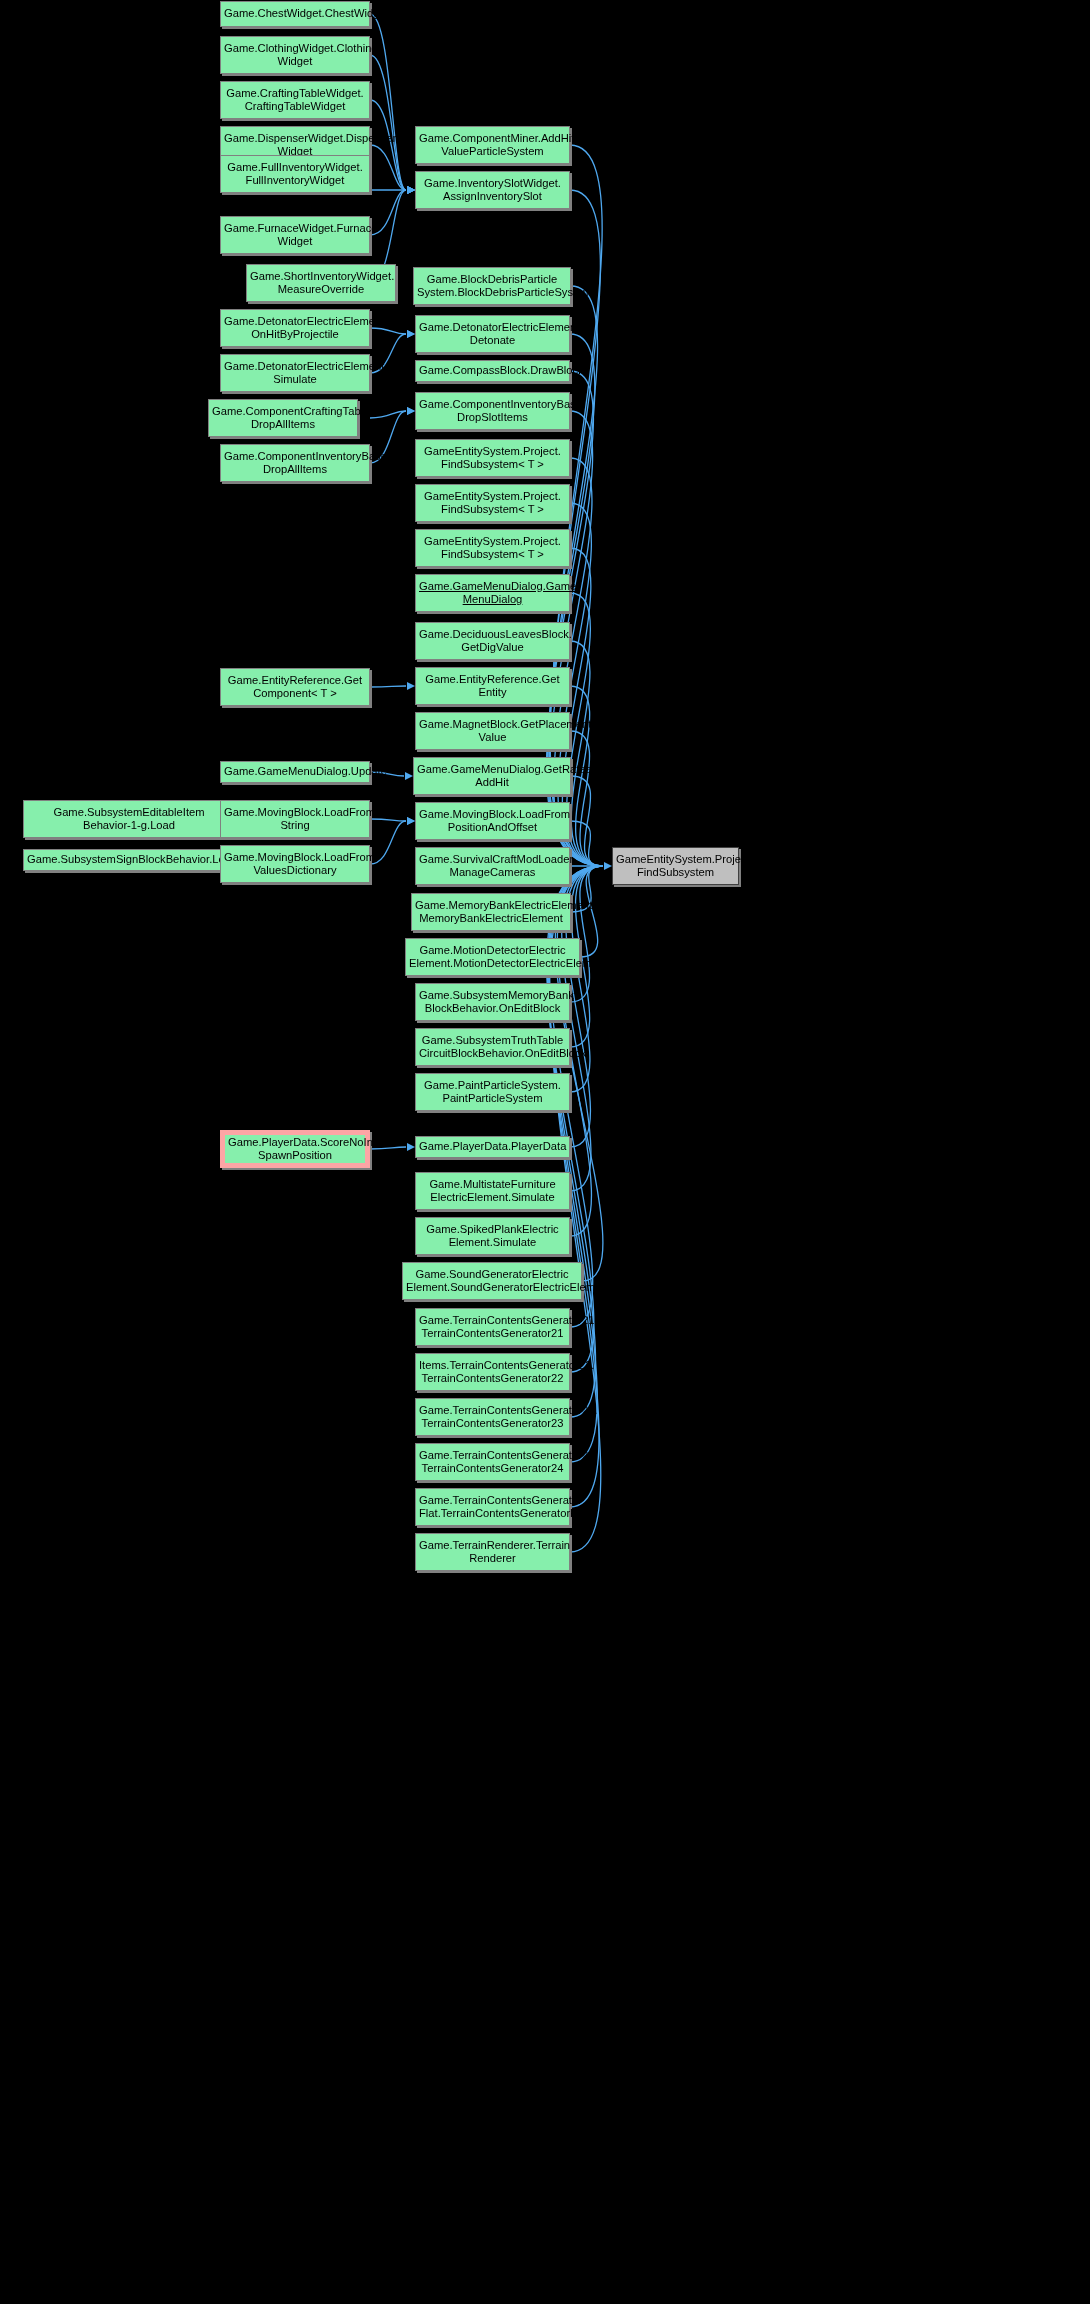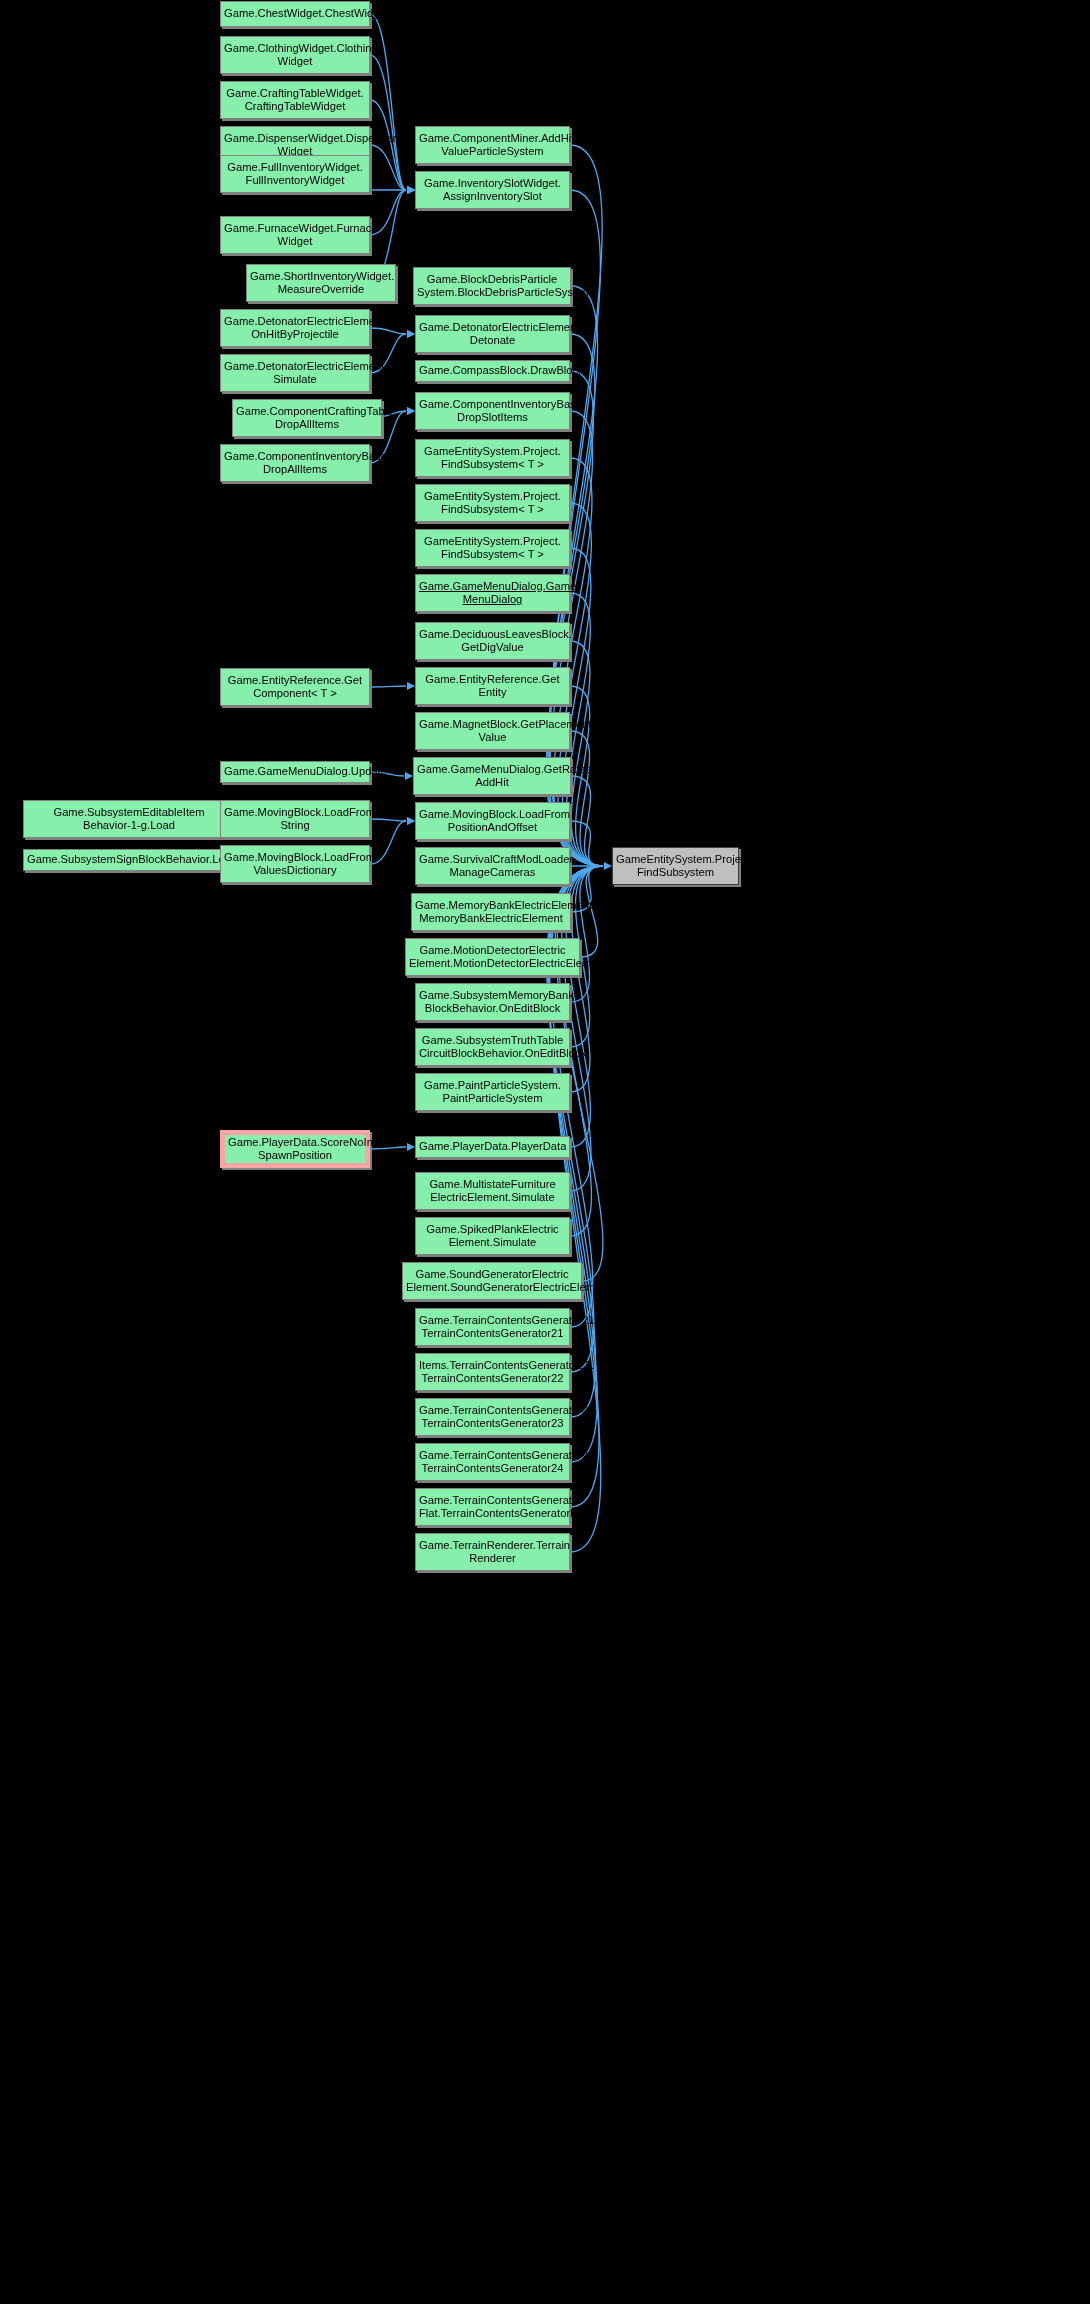--- a/index.html
+++ b/index.html
@@ -130,21 +130,21 @@
 MeasureOverride</span>
       </div>
       <div class="node" style="left: 220px; top: 309px; width: 150px; height: 38px;">
         <span>Game.DetonatorElectricElement.
 OnHitByProjectile</span>
       </div>
       <div class="node" style="left: 220px; top: 354px; width: 150px; height: 38px;">
         <span>Game.DetonatorElectricElement.
 Simulate</span>
       </div>
-      <div class="node" style="left: 232px; top: 399px; width: 150px; height: 38px; justify-content: center;">
+      <div class="node" style="left: 208px; top: 399px; width: 150px; height: 38px; justify-content: center;">
         <span>Game.ComponentCraftingTable.
 DropAllItems</span>
       </div>
       <div class="node" style="left: 220px; top: 444px; width: 150px; height: 38px;">
         <span>Game.ComponentInventoryBase.
 DropAllItems</span>
       </div>
       <div class="node" style="left: 220px; top: 668px; width: 150px; height: 38px;">
         <span>Game.EntityReference.Get
 Component&lt; T &gt;</span>

